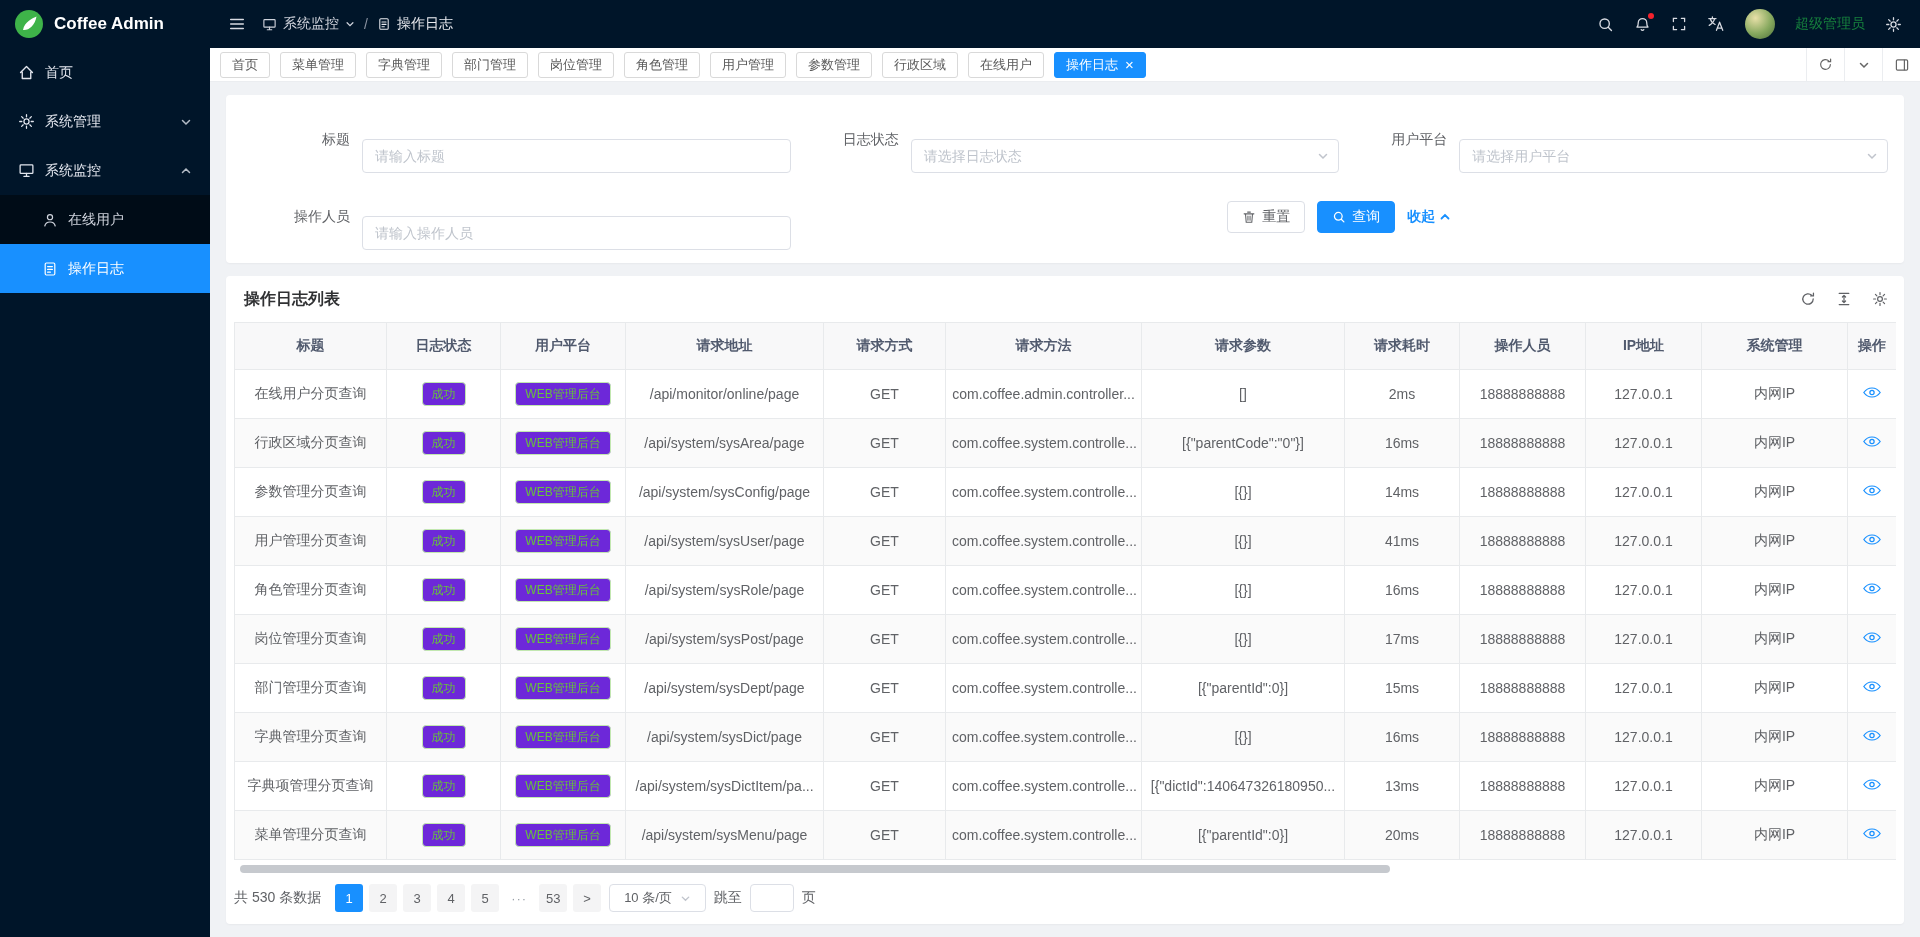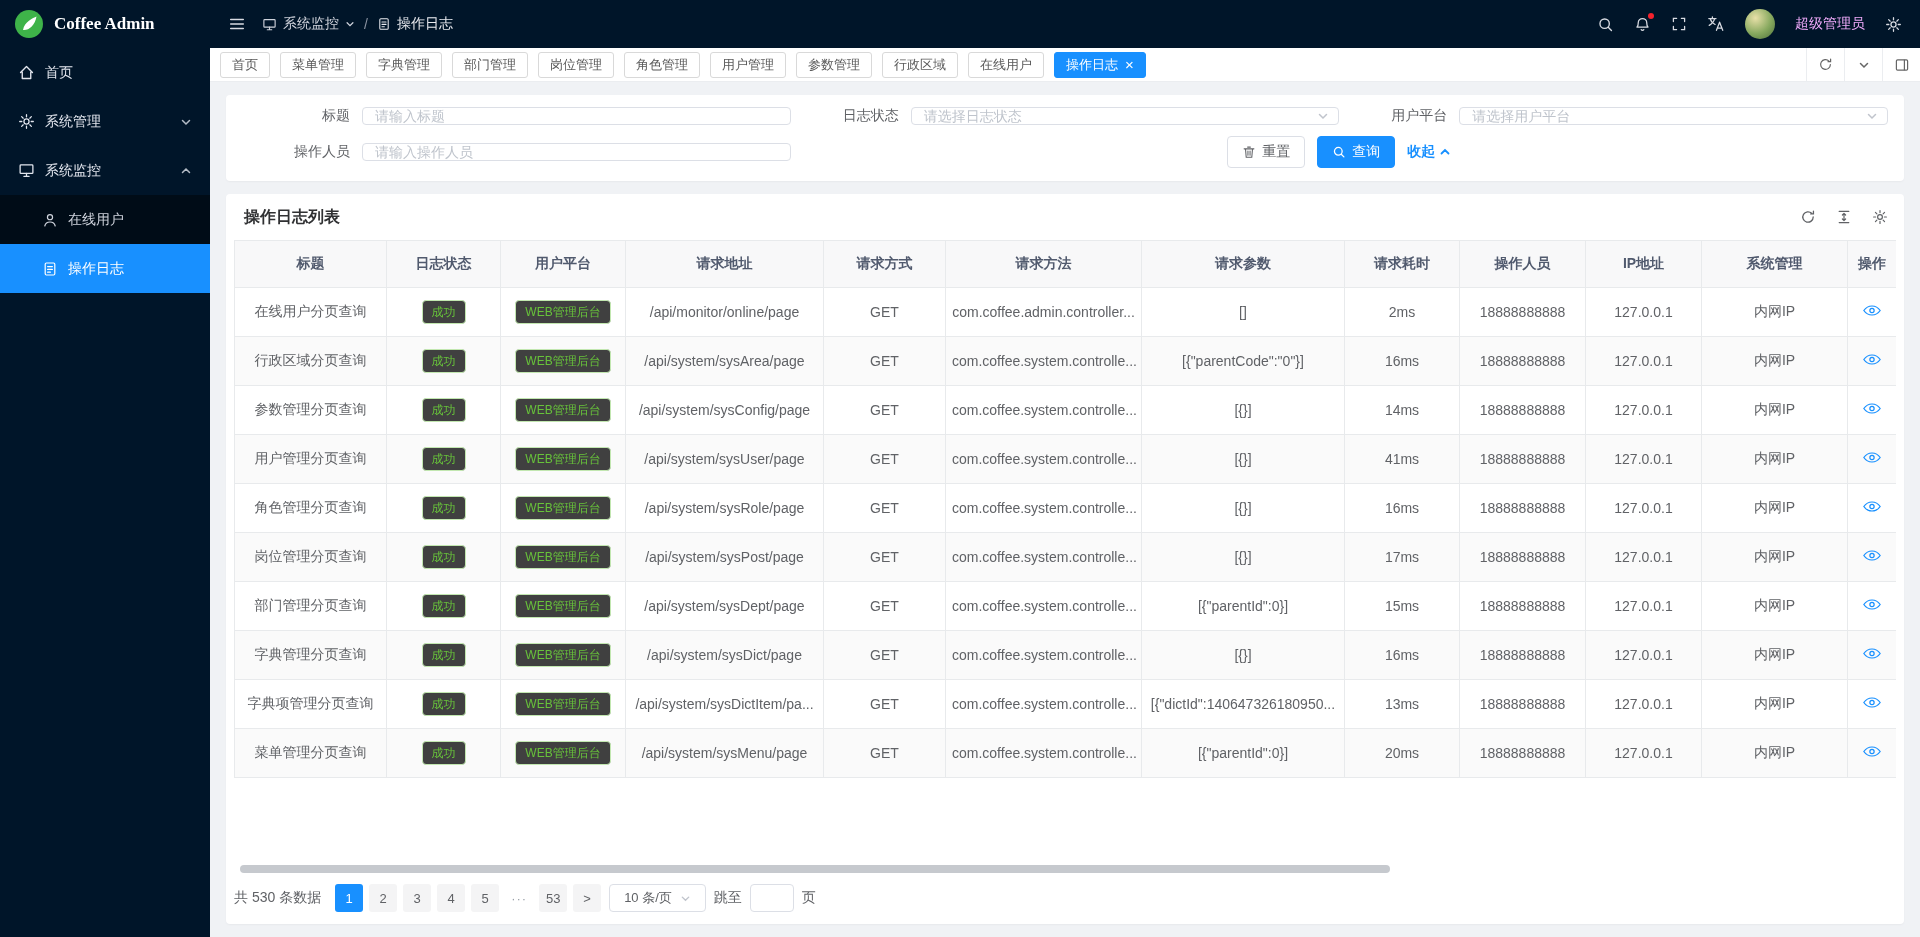--- a/index.html
+++ b/index.html
@@ -4,21 +4,21 @@
 <style>
   * { margin:0; padding:0; box-sizing:border-box; }
   html,body { width:1920px; height:937px; overflow:hidden;
     font-family:"Liberation Sans","DejaVu Sans",sans-serif; font-size:14px;
     color:#606266; background:#f0f2f5; }
   .app { display:flex; width:100%; height:100%; }
 
   
   .sidebar { width:210px; background:#001529; flex-shrink:0; display:flex; flex-direction:column; }
   .logo { height:48px; display:flex; align-items:center; gap:10px; padding:0 14px; cursor:pointer; }
-  .logo-title { color:#fff; font-size:17px; font-weight:700; white-space:nowrap;font-family:Liberation Serif, serif; }
+  .logo-title { color:#fff; font-size:17px; font-weight:700; white-space:nowrap; }
   .menu-item { height:49px; display:flex; align-items:center; gap:10px; padding:0 18px;
     font-size:14px; color:#e2e6ee; cursor:pointer; }
   .menu-arrow { margin-left:auto; opacity:.8; }
   .submenu { background:#000c17; }
   .submenu-item { height:49px; display:flex; align-items:center; gap:10px; padding:0 18px 0 42px;
     color:#cfd4dd; cursor:pointer; }
   .submenu-item.active { background:#1890ff; color:#fff; }
 
   
   .main { flex:1; display:flex; flex-direction:column; min-width:0; }
@@ -28,21 +28,21 @@
   .topbar-left { display:flex; align-items:center; gap:16px; }
   .breadcrumb { display:flex; align-items:center; gap:9px; font-size:14px; }
   .crumb { display:flex; align-items:center; gap:6px; cursor:pointer; }
   .crumb.current { color:#e9ebf0; cursor:default; }
   .crumb-sep { color:#8b94a3; }
   .topbar-right { display:flex; align-items:center; gap:20px; }
   .icon-btn { position:relative; display:flex; align-items:center; cursor:pointer; color:#d8dbe2; }
   .badge-dot { position:absolute; top:-3px; right:-3px; width:6px; height:6px; border-radius:50%; background:#f5222d; }
   .avatar { width:30px; height:30px; border-radius:50%; flex-shrink:0; cursor:pointer;
     background:radial-gradient(circle at 35% 30%, #e8e0a8, #86a85e 55%, #4c6e3a); }
-  .username { color:#f0abfc; font-size:14px; cursor:pointer; }
+  .username { color:#15803d; font-size:14px; cursor:pointer; }
 
   
   .tabbar { height:34px; background:#fff; display:flex; align-items:stretch;
     border-bottom:1px solid #ebedf0; flex-shrink:0; padding-left:10px; }
   .tabs { display:flex; gap:10px; flex:1; align-items:center; overflow:hidden; }
   .tab { height:26px; display:flex; align-items:center; padding:0 11px; border:1px solid #d9d9d9;
     border-radius:3px; font-size:13px; color:#595959; background:#fff; cursor:pointer; white-space:nowrap; }
   .tab.active { background:#1890ff; border-color:#1890ff; color:#fff; gap:7px; }
   .tab-close { font-size:15px; line-height:1; cursor:pointer; }
   .tab-actions { display:flex; align-items:stretch; }
@@ -50,21 +50,21 @@
     border-left:1px solid #ebedf0; color:#666; cursor:pointer; }
 
   
   .content { flex:1; padding:13px 16px; overflow:hidden; display:flex; flex-direction:column; gap:13px; }
 
   .filter-card { background:#fff; border-radius:4px; padding:12px 16px 2px;
     box-shadow:0 1px 2px rgba(0,0,0,.04); flex-shrink:0; }
   .filter-row { display:flex; margin-bottom:11px; }
   .filter-item { display:flex; align-items:center; flex:1; min-width:0; }
   .filter-label { width:120px; text-align:right; padding-right:12px; color:#606266; flex-shrink:0; }
-  .filter-control { flex:1; position:relative; height:18px; }
+  .filter-control { flex:1; position:relative; height:34px;margin-top:32px; }
   .filter-control input { width:100%; height:100%; border:1px solid #dcdfe6; border-radius:4px;
     padding:0 12px; font:inherit; color:#333; outline:none; background:#fff; }
   .filter-control input::placeholder { color:#bfc4cc; }
   .select-chevron { position:absolute; right:10px; top:50%; transform:translateY(-50%); color:#c0c4cc; pointer-events:none; }
   .filter-actions { display:flex; align-items:center; justify-content:center; gap:12px; flex:2; }
   .btn { height:32px; display:inline-flex; align-items:center; gap:6px; padding:0 14px;
     border-radius:4px; font-size:14px; cursor:pointer; border:1px solid #dcdfe6; background:#fff;
     color:#606266; font-family:inherit; }
   .btn-primary { background:#1890ff; border-color:#1890ff; color:#fff; }
   .link-collapse { color:#1890ff; display:inline-flex; align-items:center; gap:4px; cursor:pointer; font-size:14px; font-weight:600; }
@@ -79,21 +79,21 @@
   .card-tools .icon-btn { color:#606266; }
 
   .table-area { flex:1; min-height:0; overflow:hidden; }
   table { border-collapse:collapse; table-layout:fixed; width:1662px; }
   th,td { border:1px solid #e8eaec; height:49px; text-align:center; font-size:14px;
     overflow:hidden; white-space:nowrap; padding:0 6px; color:#606266; }
   th { background:#f8f8f9; font-weight:700; color:#515a6e; height:47px; }
   tbody tr:nth-child(even) td { background:#fafafa; }
   td.col-action, th.col-action { box-shadow:-5px 0 6px -4px rgba(0,0,0,.18); }
   .tag { display:inline-block; padding:2px 9px; font-size:12px; line-height:1.5; color:#67c23a;
-    background:#404040; border:1px solid #c2e7b0; border-radius:4px; }
+    background:#6d28d9; border:1px solid #c2e7b0; border-radius:4px; }
   .view-btn { display:inline-flex; cursor:pointer; }
 
   .hscroll { height:10px; margin:4px 2px 8px; position:relative; flex-shrink:0; }
   .hthumb { position:absolute; left:4px; top:1px; width:1150px; height:8px; border-radius:4px;
     background:#c6c9ce; cursor:pointer; }
 
   .pagination { height:32px; display:flex; align-items:center; gap:8px;
     flex-shrink:0; padding-right:4px; font-size:14px; color:#606266; }
   .total-text { margin-right:6px; }
   .pager { display:flex; align-items:center; gap:6px; }

